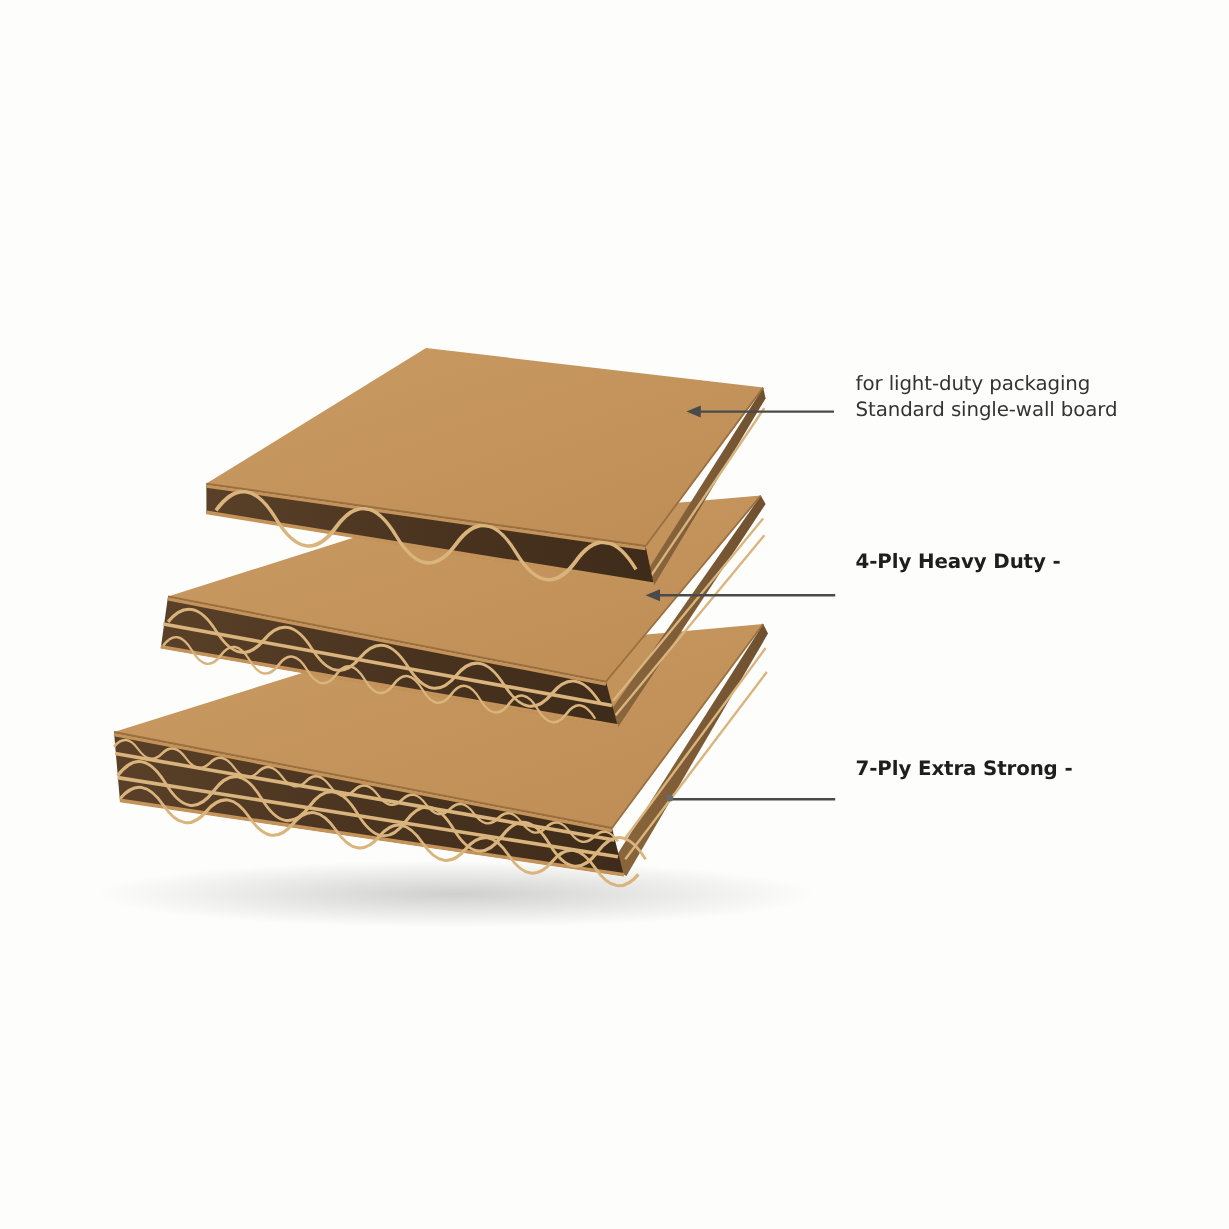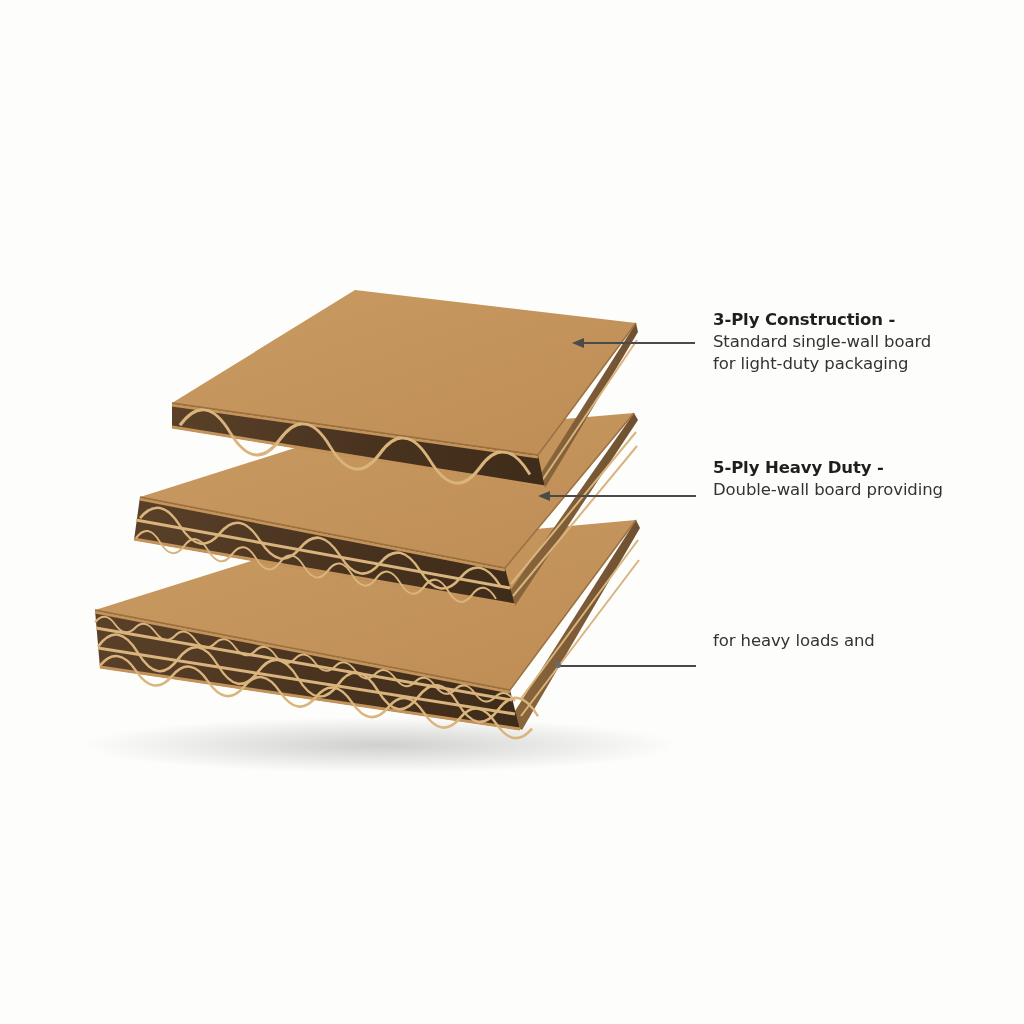--- a/index.html
+++ b/index.html
@@ -106,25 +106,23 @@
     <line x1="545" y1="496" x2="696" y2="496" stroke="#4a4a4a" stroke-width="2"></line>
     <polygon points="538,496 550,491 550,501" fill="#4a4a4a"></polygon>
   </g>
   <g>
     <line x1="560" y1="666" x2="696" y2="666" stroke="#4a4a4a" stroke-width="2"></line>
     <circle cx="558" cy="665" r="3" fill="#6a6a6a"></circle>
   </g>
 </svg>
 
 <div class="label" id="label-3ply">
-  <span class="title">3-Ply Construction -</span>
+  <span class="line">for light-duty packaging</span>
   <span class="line">Standard single-wall board</span>
-  <span class="line">for light-duty packaging</span>
 </div>
 
 <div class="label" id="label-5ply">
-  <span class="title">5-Ply Heavy Duty -</span>
-  <span class="line">Double-wall board providing</span>
+  <span class="title">4-Ply Heavy Duty -</span>
 </div>
 
 <div class="label" id="label-7ply">
-  <span class="line">for heavy loads and</span>
+  <span class="title">7-Ply Extra Strong -</span>
 </div>
 
 </body></html>

